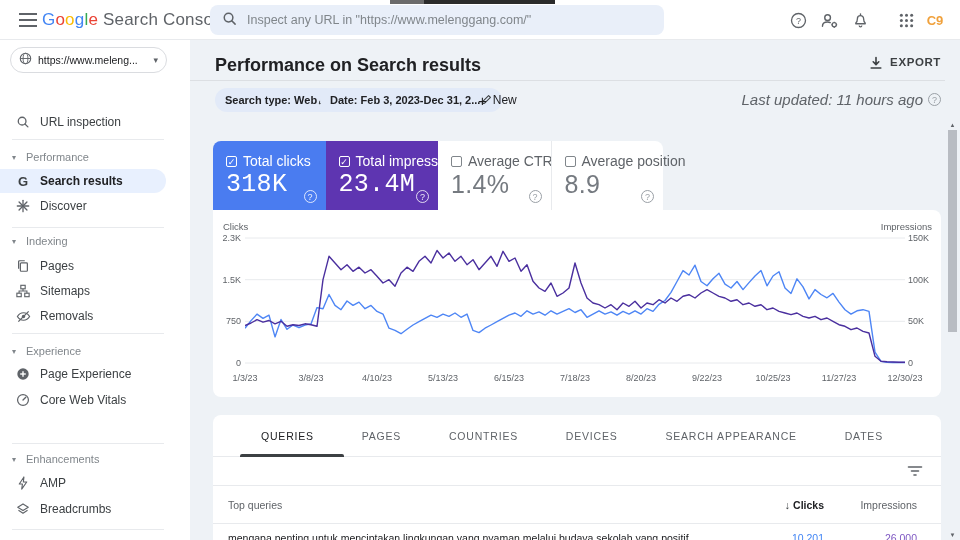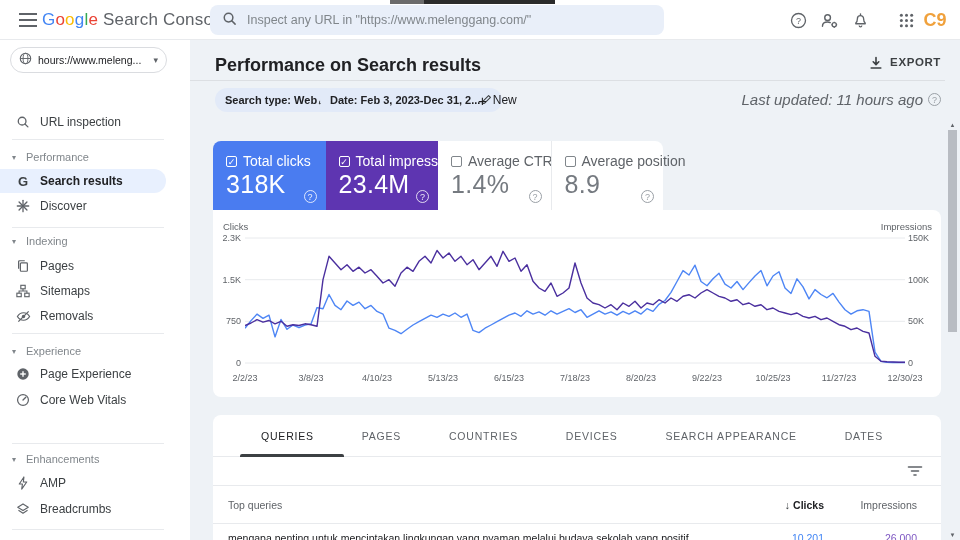--- a/index.html
+++ b/index.html
@@ -12,21 +12,21 @@
   .blackbar .seg { position:absolute; left:0; top:0; width:34px; height:4px; background:#6b6b6b; }
   .hamburger { position:absolute; left:19px; top:13px; width:18px; height:14px; cursor:pointer; }
   .hamburger i { display:block; height:2px; background:#5f6368; margin-bottom:4px; }
   .logo { position:absolute; left:42px; top:10px; font-size:17px; letter-spacing:.2px; white-space:nowrap; }
   .logo .word { font-weight:500; }
   .logo .suffix { color:#5f6368; font-weight:400; }
   .searchbox { position:absolute; left:210px; top:5px; width:454px; height:30px; background:#e9eff9; border-radius:8px; display:flex; align-items:center; padding:0 12px; }
   .searchbox input { border:none; outline:none; background:transparent; font-size:12.5px; color:#3c4043; width:100%; margin-left:10px; font-family:inherit; }
   .searchbox input::placeholder { color:#80868b; }
   .abar-ic { position:absolute; top:8px; width:24px; height:24px; display:flex; align-items:center; justify-content:center; cursor:pointer; }
-  .avatar { position:absolute; left:922px; top:7px; width:26px; height:26px; display:flex; align-items:center; justify-content:center; font-weight:700; font-size:18px; color:#f0a13c; cursor:pointer; }
+  .avatar { position:absolute; left:922px; top:7px; width:26px; height:26px; display:flex; align-items:center; justify-content:center; font-weight:700; font-size:13px; color:#f0a13c; cursor:pointer; }
 
   
   .sidebar { position:absolute; left:0; top:40px; width:190px; height:500px; background:#fff; z-index:4; }
   .prop { position:absolute; left:10px; top:7px; width:157px; height:26px; border:1px solid #dadce0; border-radius:13px; display:flex; align-items:center; padding:0 8px; cursor:pointer; background:#fff; }
   .prop .plabel { font-size:10.5px; color:#202124; margin-left:6px; white-space:nowrap; overflow:hidden; flex:1; }
   .prop .caret { font-size:9px; color:#5f6368; }
   .sitem { position:absolute; left:0; height:18px; display:flex; align-items:center; cursor:pointer; width:180px; }
   .sitem .ic { position:absolute; left:15px; width:16px; height:16px; display:flex; align-items:center; justify-content:center; }
   .sitem .lbl { position:absolute; left:40px; font-size:12px; color:#3c4043; white-space:nowrap; }
   .shead { position:absolute; left:0; height:18px; width:180px; display:flex; align-items:center; cursor:pointer; }
@@ -55,21 +55,21 @@
   .metrics { position:absolute; left:23px; top:101px; width:450px; height:69px; display:flex; border-radius:8px 8px 0 0; }
   .metric { position:relative; width:112.5px; height:69px; background:#fff; cursor:pointer; }
   .metric:first-child { border-radius:8px 0 0 0; }
   .metric:last-child { border-radius:0 8px 0 0; }
   .metric .cbrow { position:absolute; left:13px; top:12px; display:flex; align-items:center; gap:6px; }
   .metric .cb { width:11px; height:11px; border:1.5px solid #80868b; border-radius:2px; font-size:9px; line-height:10px; text-align:center; color:transparent; }
   .metric .mlabel { font-size:14px; color:#5f6368; white-space:nowrap; }
   .metric .mvalue { position:absolute; left:13px; top:29px; font-size:25px; color:#757a80; letter-spacing:.3px; }
   .metric .q { position:absolute; right:9px; bottom:7px; }
   .metric.colored .mlabel { color:#fff; }
-  .metric.colored .mvalue { color:#fff; }
+  .metric.colored .mvalue { color:#fff;font-family:Liberation Mono, monospace; }
   .metric.colored .cb { border-color:#fff; color:#fff; }
   .metric.white + .metric.white { border-left:1px solid #e8eaed; }
   .qcirc { width:13px; height:13px; border:1.2px solid #9aa0a6; border-radius:50%; font-size:9px; color:#9aa0a6; display:flex; align-items:center; justify-content:center; }
   .metric.colored .qcirc { border-color:rgba(255,255,255,.8); color:rgba(255,255,255,.9); }
 
   
   .chartcard { position:absolute; left:23px; top:170px; width:728px; height:187px; background:#fff; border-radius:0 8px 8px 8px; }
   .axcap { position:absolute; top:11px; font-size:9.5px; color:#5f6368; }
   .plot-wrap { position:absolute; left:32px; top:27px; width:660px; height:127px; }
   .ytick { position:absolute; font-size:9px; color:#5f6368; }
@@ -173,21 +173,21 @@
 
   <aside class="sidebar">
     <div class="prop">
       <span>
         <svg width="13" height="13" viewBox="0 0 14 14">
             <circle cx="7" cy="7" r="5.6" fill="none" stroke="#5f6368" stroke-width="1.2"></circle>
             <ellipse cx="7" cy="7" rx="2.6" ry="5.6" fill="none" stroke="#5f6368" stroke-width="1"></ellipse>
             <line x1="1.4" y1="7" x2="12.6" y2="7" stroke="#5f6368" stroke-width="1"></line>
           </svg>
       </span>
-      <span class="plabel">hours://www.meleng...</span>
+      <span class="plabel">https://www.meleng...</span>
       <span class="caret">▾</span>
     </div>
 
     <div class="sitem" style="top:73px">
       <span class="ic">
           <svg width="14" height="14" viewBox="0 0 16 16">
             <circle cx="7" cy="7" r="4.4" fill="none" stroke="#5f6368" stroke-width="1.5"></circle>
             <line x1="10.2" y1="10.2" x2="13.6" y2="13.6" stroke="#5f6368" stroke-width="1.5" stroke-linecap="round"></line>
           </svg>
         </span>
@@ -398,21 +398,21 @@
           <span class="ytick lt" style="top:106.33333333333333px">750</span>
           <span class="ytick lt" style="top:148px">0</span>
         </div>
       <div id="yticks-right">
           <span class="ytick rt" style="top:23px">150K</span>
           <span class="ytick rt" style="top:64.66666666666666px">100K</span>
           <span class="ytick rt" style="top:106.33333333333333px">50K</span>
           <span class="ytick rt" style="top:148px">0</span>
         </div>
       <div id="xticks">
-          <span class="xtick" style="left:32px">2/2/23</span>
+          <span class="xtick" style="left:32px">1/3/23</span>
           <span class="xtick" style="left:98px">3/8/23</span>
           <span class="xtick" style="left:164px">4/10/23</span>
           <span class="xtick" style="left:230px">5/13/23</span>
           <span class="xtick" style="left:296px">6/15/23</span>
           <span class="xtick" style="left:362px">7/18/23</span>
           <span class="xtick" style="left:428px">8/20/23</span>
           <span class="xtick" style="left:494px">9/22/23</span>
           <span class="xtick" style="left:560px">10/25/23</span>
           <span class="xtick" style="left:626px">11/27/23</span>
           <span class="xtick" style="left:692px">12/30/23</span>

